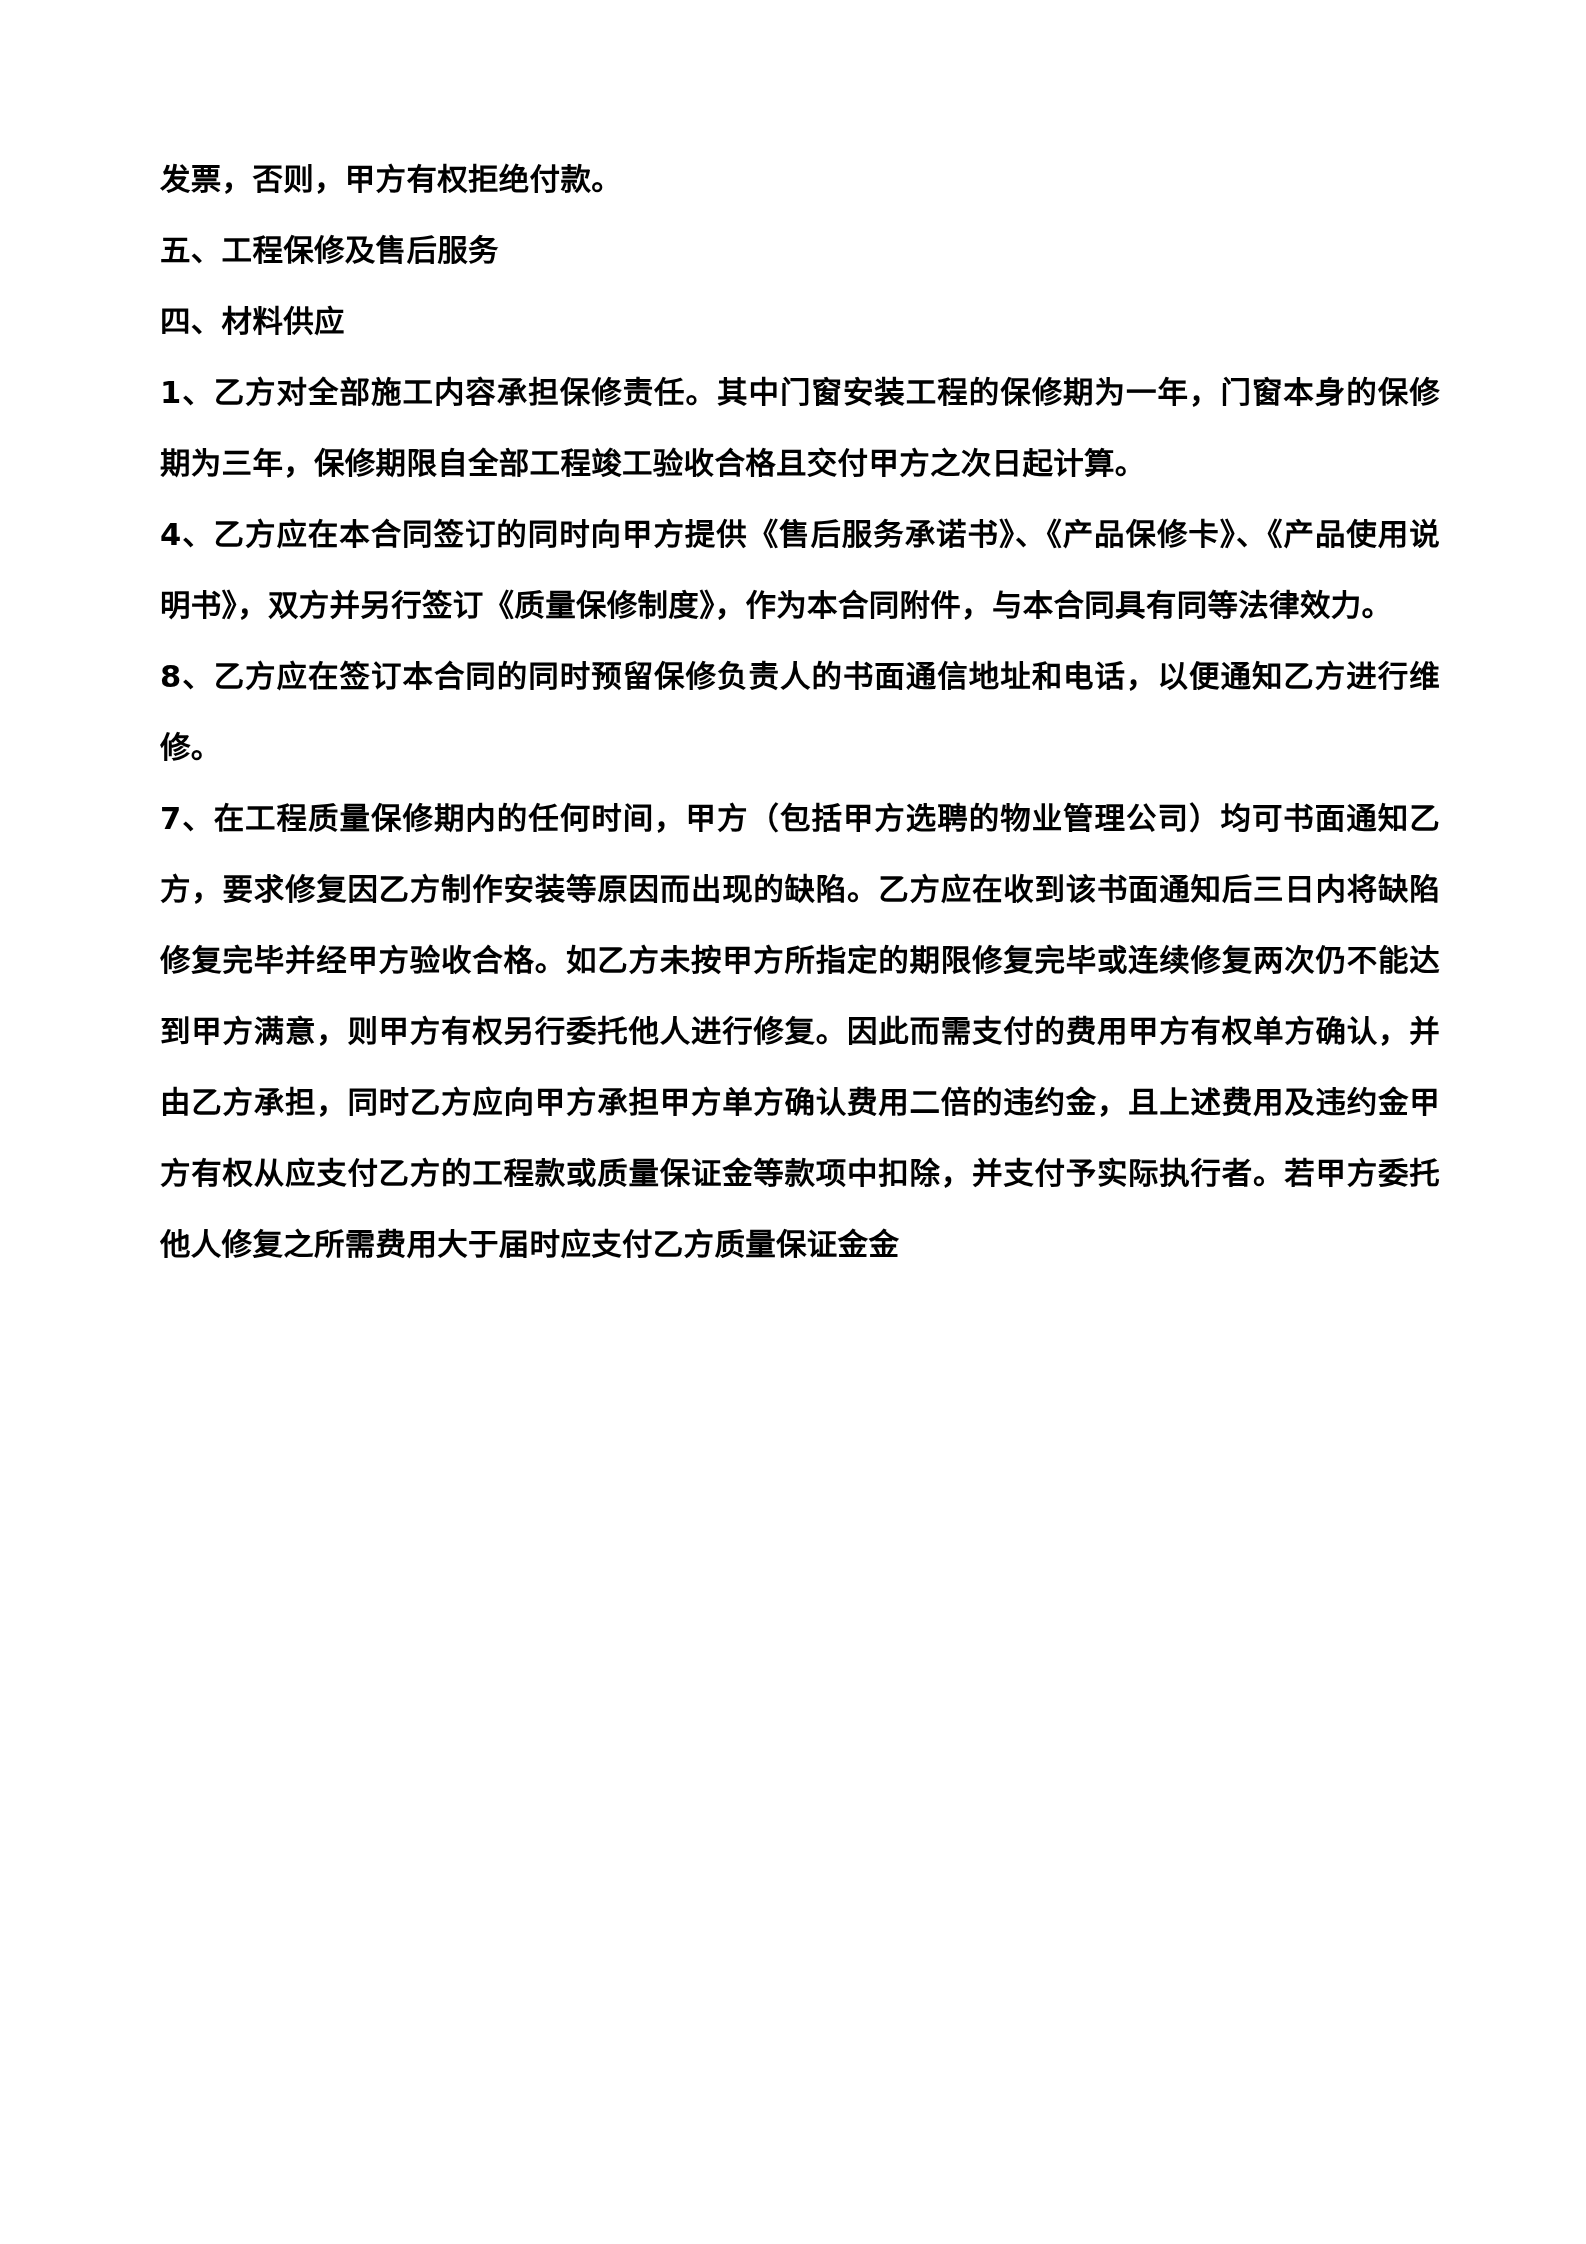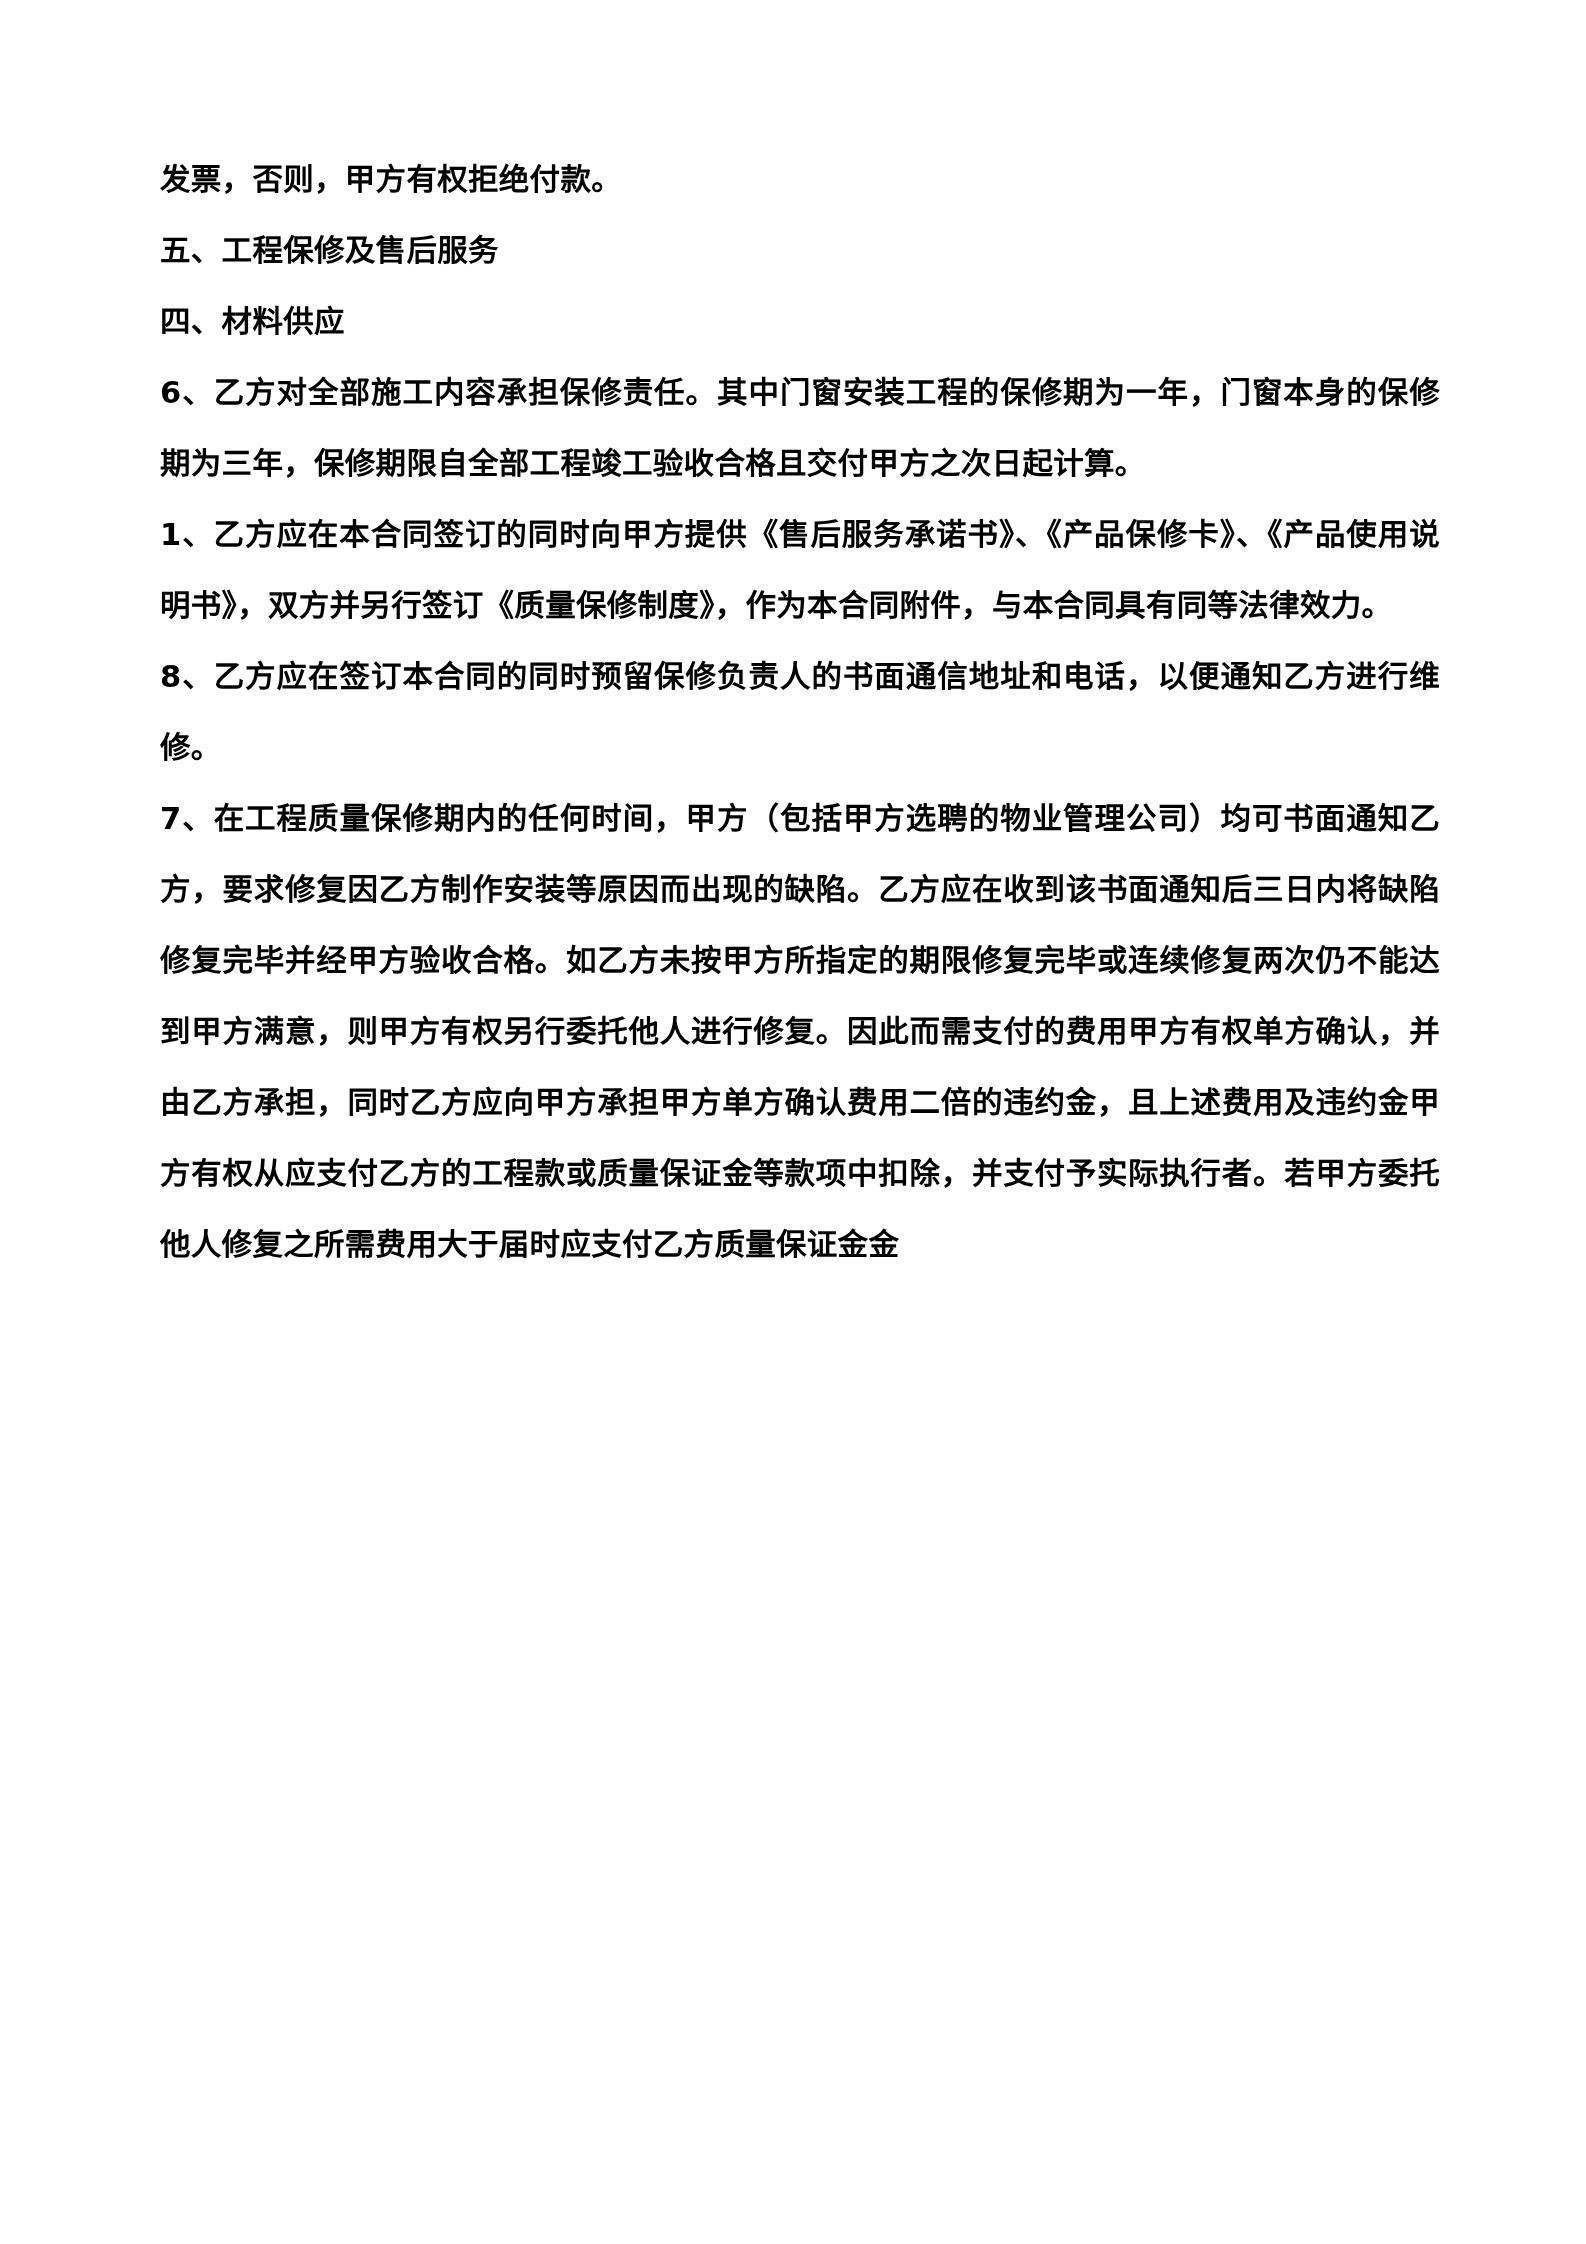--- a/index.html
+++ b/index.html
@@ -35,18 +35,18 @@
   }
 </style>
 </head>
 <body>
 
 <div class="page">
   <div class="doc-body">
     <p class="para">发票，否则，甲方有权拒绝付款。</p>
     <p class="para">五、工程保修及售后服务</p>
     <p class="para">四、材料供应</p>
-    <p class="para">6、乙方对全部施工内容承担保修责任。其中门窗安装工程的保修期为一年，门窗本身的保修期为三年，保修期限自全部工程竣工验收合格且交付甲方之次日起计算。</p>
-    <p class="para">1、乙方应在本合同签订的同时向甲方提供《售后服务承诺书》、《产品保修卡》、《产品使用说明书》，双方并另行签订《质量保修制度》，作为本合同附件，与本合同具有同等法律效力。</p>
+    <p class="para">1、乙方对全部施工内容承担保修责任。其中门窗安装工程的保修期为一年，门窗本身的保修期为三年，保修期限自全部工程竣工验收合格且交付甲方之次日起计算。</p>
+    <p class="para">4、乙方应在本合同签订的同时向甲方提供《售后服务承诺书》、《产品保修卡》、《产品使用说明书》，双方并另行签订《质量保修制度》，作为本合同附件，与本合同具有同等法律效力。</p>
     <p class="para">8、乙方应在签订本合同的同时预留保修负责人的书面通信地址和电话，以便通知乙方进行维修。</p>
     <p class="para">7、在工程质量保修期内的任何时间，甲方（包括甲方选聘的物业管理公司）均可书面通知乙方，要求修复因乙方制作安装等原因而出现的缺陷。乙方应在收到该书面通知后三日内将缺陷修复完毕并经甲方验收合格。如乙方未按甲方所指定的期限修复完毕或连续修复两次仍不能达到甲方满意，则甲方有权另行委托他人进行修复。因此而需支付的费用甲方有权单方确认，并由乙方承担，同时乙方应向甲方承担甲方单方确认费用二倍的违约金，且上述费用及违约金甲方有权从应支付乙方的工程款或质量保证金等款项中扣除，并支付予实际执行者。若甲方委托他人修复之所需费用大于届时应支付乙方质量保证金金</p>
   </div>
 </div>
 
 </body></html>

